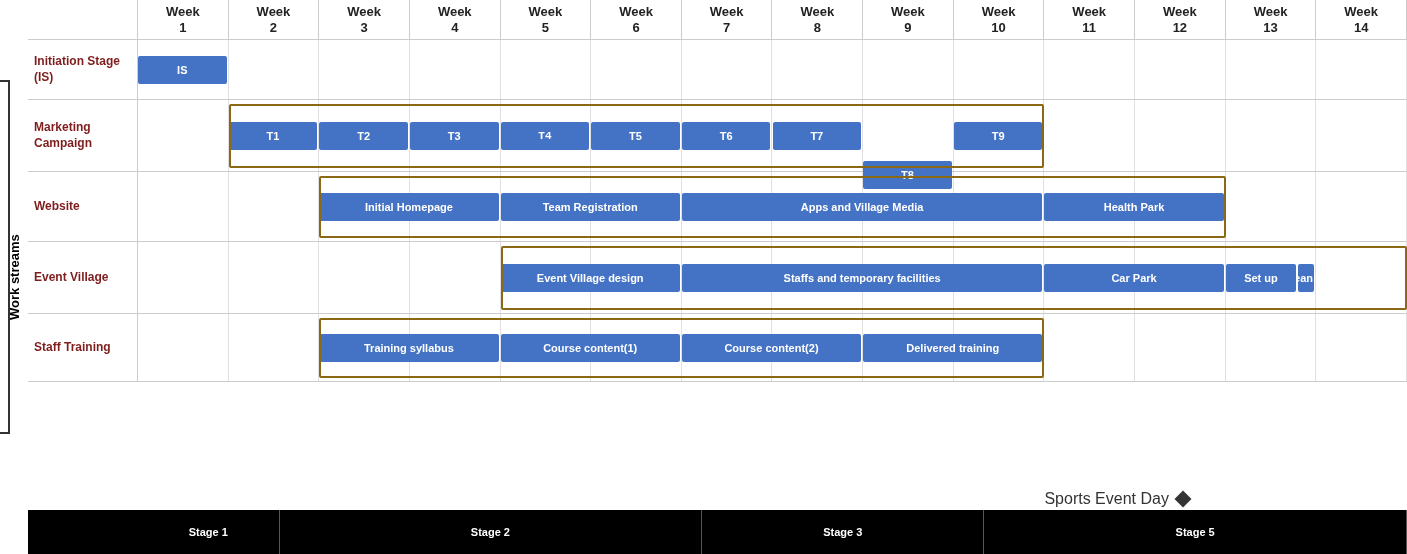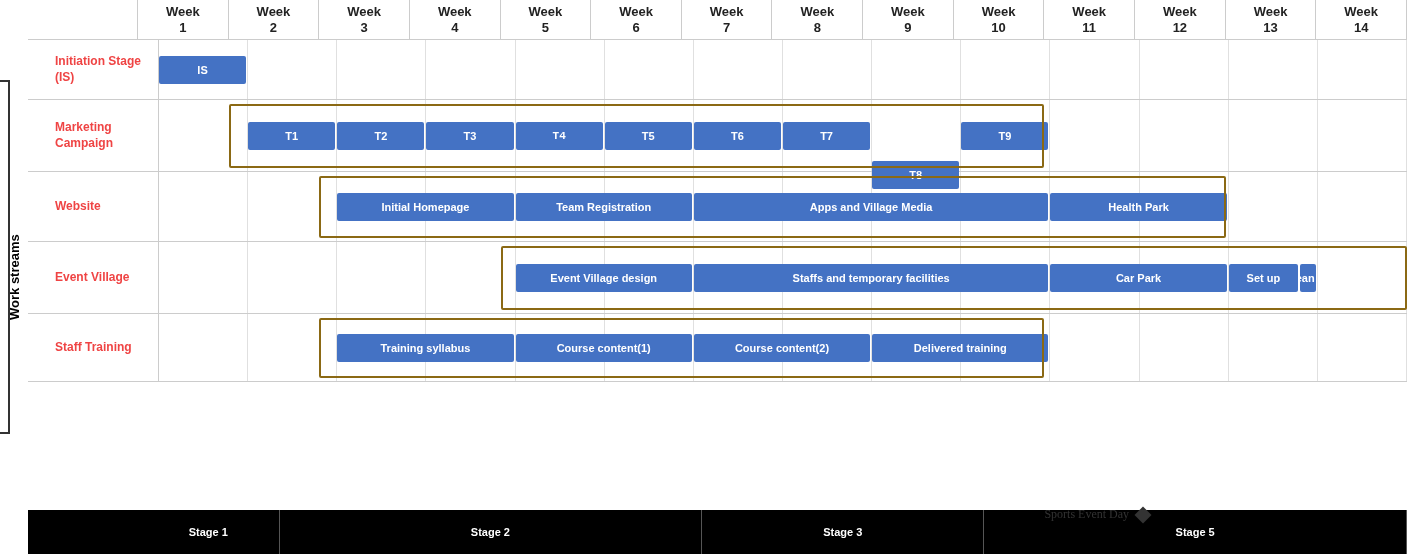--- a/index.html
+++ b/index.html
@@ -87,22 +87,21 @@
     .row-label {
       width: 110px;
       min-width: 110px;
       border-right: 1px solid #ccc;
       font-size: 12px;
       font-weight: bold;
       padding: 6px 6px;
       display: flex;
       align-items: center;
       line-height: 1.3;
-      color: #ef4444;
-      margin-left: 21px;
+      color: #7f1d1d;
     }
 
     .row-cells {
       flex: 1;
       display: flex;
       position: relative;
       align-items: flex-end;
     }
 
     .cell {
@@ -336,21 +335,21 @@
             <div class="bar" style="left: 28.5714%; width: calc(14.2857% - 2px);">Course content(1)</div>
             <div class="bar" style="left: 42.8571%; width: calc(14.2857% - 2px);">Course content(2)</div>
             <div class="bar" style="left: 57.1429%; width: calc(14.2857% - 2px);">Delivered training</div>
           </div>
         </div>
       </div>
 
     <div class="sports-event-row">
       <div class="sports-label-col"></div>
       <div class="sports-cells" id="sports-cells-container">
-          <div class="sports-event-label" style="left: 71.4286%; top: 19px; font-size: 12px; color: rgb(51, 51, 51); font-family: Liberation Serif, serif;">
+          <div class="sports-event-label" style="left: 71.4286%; top: 2px; font-size: 16px; color: rgb(51, 51, 51);">
             <span>Sports Event Day</span>
             <span style="display: inline-block; width: 12px; height: 12px; background: rgb(51, 51, 51); transform: rotate(45deg); margin-left: 4px;"></span>
           </div>
         </div>
     </div>
 
     <div class="stage-footer">
       <div class="stage-label-col"></div>
       <div class="stages-row" id="stages-container">
           <div class="stage-block" style="flex: 1 1 0%;">Stage 1</div>

